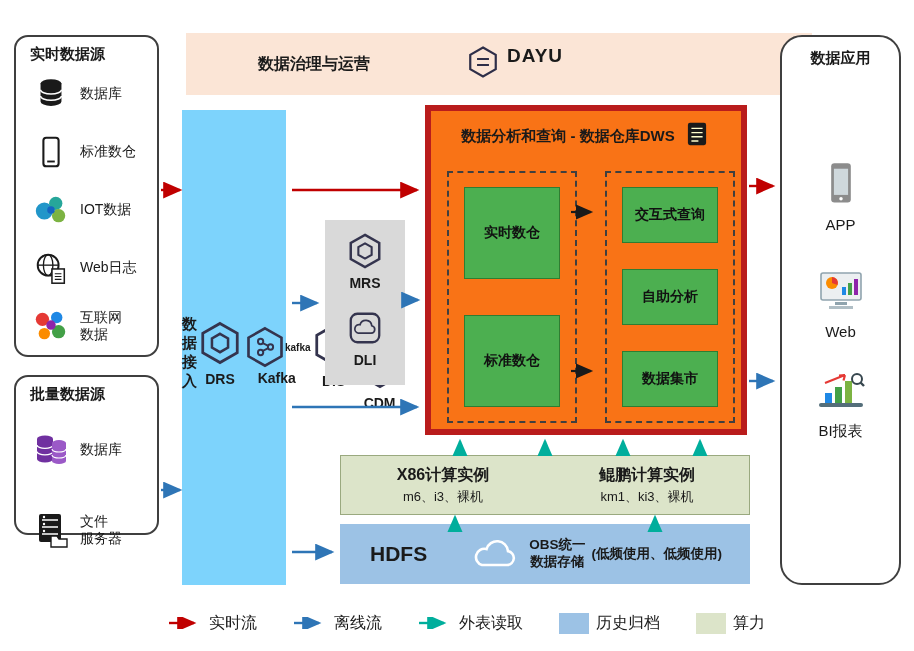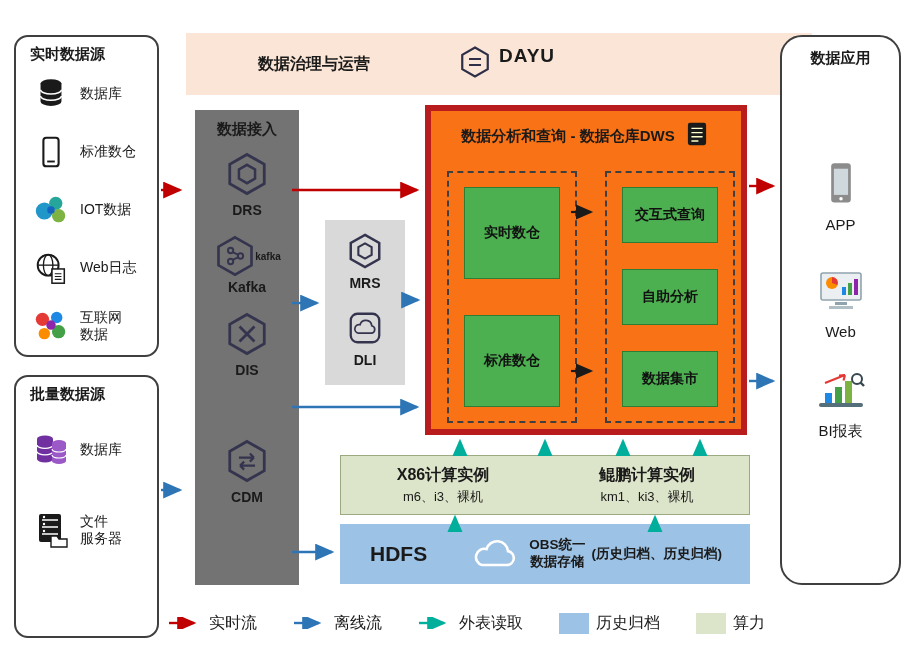--- a/index.html
+++ b/index.html
@@ -7,26 +7,26 @@
   .abs{position:absolute;box-sizing:border-box;}
   .pre{white-space:pre-line;line-height:1.25;}
   .panel-title{font-weight:bold;font-size:15px;}
   
   .src-panel{border:2px solid #3f3f3f;border-radius:14px;background:#fff;padding:8px 6px 8px 14px;display:flex;flex-direction:column;}
   .src-items{display:flex;flex-direction:column;gap:10px;margin-top:6px;}
   .src-item{display:flex;align-items:center;gap:8px;height:48px;}
   .src-icon{width:42px;height:42px;flex:0 0 42px;display:flex;align-items:center;justify-content:center;}
   .src-label{font-size:14px;}
   
-  .gov{left:186px;top:33px;width:626px;height:62px;background:#fbe5d6;display:flex;align-items:center;}
+  .gov{left:186px;top:33px;width:626px;height:62px;background:#fbe5d6;display:flex;align-items:center;gap:8px;}
   .gov-title{font-weight:bold;font-size:16px;margin-left:72px;}
   .gov-brand{display:flex;gap:7px;margin-left:88px;}
   .gov-brand-text{font-weight:bold;font-size:19px;letter-spacing:1px;}
   
-  .ingest{left:195px;top:110px;width:104px;height:475px;background:#737373;display:flex;flex-direction:column;align-items:center;}
+  .ingest{left:182px;top:110px;width:104px;height:475px;background:#7dd3fc;display:flex;flex-direction:row;align-items:center;}
   .ing-item{display:flex;flex-direction:column;align-items:center;}
   .ing-label{font-weight:bold;font-size:14px;margin-top:1px;}
   .kafka-row{display:flex;align-items:center;}
   .kafka-logo{font-size:10px;font-weight:bold;color:#1a1a1a;margin-left:-2px;}
   
   .mrsdli{left:325px;top:220px;width:80px;height:165px;background:#d9d9d9;display:flex;flex-direction:column;align-items:center;}
   
   .dws{left:425px;top:105px;width:322px;height:330px;background:#f97316;border:6px solid #b91c1c;}
   .dws-title-row{display:flex;align-items:center;justify-content:center;gap:8px;margin-top:9px;}
   .dws-title{font-weight:bold;font-size:15px;}
@@ -119,21 +119,21 @@
               <circle cx="28" cy="26" r="7" fill="#43a047"></circle>
               <circle cx="20" cy="19" r="5" fill="#8e24aa"></circle>
             </svg>
         </span>
         <span class="src-label pre">互联网
 数据</span>
       </div>
     </div>
   </div>
 
-  <div class="abs src-panel" style="left:14px;top:375px;width:145px;height:263px;">
+  <div class="abs src-panel" style="left:14px;top:375px;width:145px;height:160px;">
     <div class="panel-title">批量数据源</div>
     <div class="src-items" style="margin-top:22px;gap:32px;">
       <div class="src-item">
         <span class="src-icon">
           <svg width="40" height="40" viewBox="0 0 40 40">
               <g fill="#7030a0">
                 <ellipse cx="14" cy="9" rx="8" ry="3.4"></ellipse>
                 <path d="M6 9 v20 a8 3.4 0 0 0 16 0 V9 z"></path>
               </g>
               <path d="M6 15 a8 3.4 0 0 0 16 0 M6 21.5 a8 3.4 0 0 0 16 0" stroke="#fff" fill="none" stroke-width="1.3"></path>
@@ -276,21 +276,21 @@
 
   <div class="abs hdfs">
     <span class="hdfs-title">HDFS</span>
     <span class="hdfs-cloud">
       <svg width="52" height="40" viewBox="0 0 52 40">
           <path d="M13,31 h25 a7,7 0 0 0 1,-13.9 a11,11 0 0 0 -21.5,-2 a7.5,7.5 0 0 0 -4.5,15.9 z" fill="none" stroke="#fff" stroke-width="2.6"></path>
         </svg>
     </span>
     <span class="obs-label pre">OBS统一
 数据存储</span>
-    <span class="obs-note">(历史归档、历史归档)</span>
+    <span class="obs-note">(低频使用、低频使用)</span>
   </div>
 
   <div class="abs apps">
     <div class="panel-title" style="margin-top:12px;">数据应用</div>
     <div class="app-item" style="margin-top:92px;">
       <span>
         <svg width="44" height="48" viewBox="0 0 40 44">
             <rect x="11" y="3" width="18" height="36" rx="3" fill="#8c8c8c"></rect>
             <rect x="13.5" y="8" width="13" height="24" fill="#cfd8dc"></rect>
             <circle cx="20" cy="35.5" r="1.6" fill="#fff"></circle>

